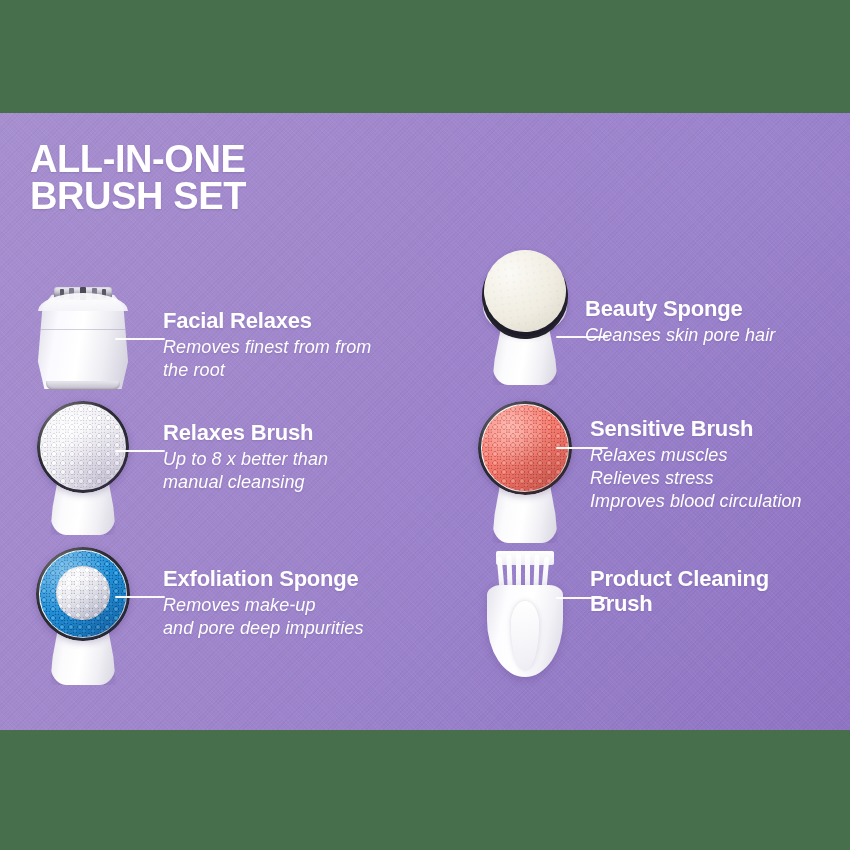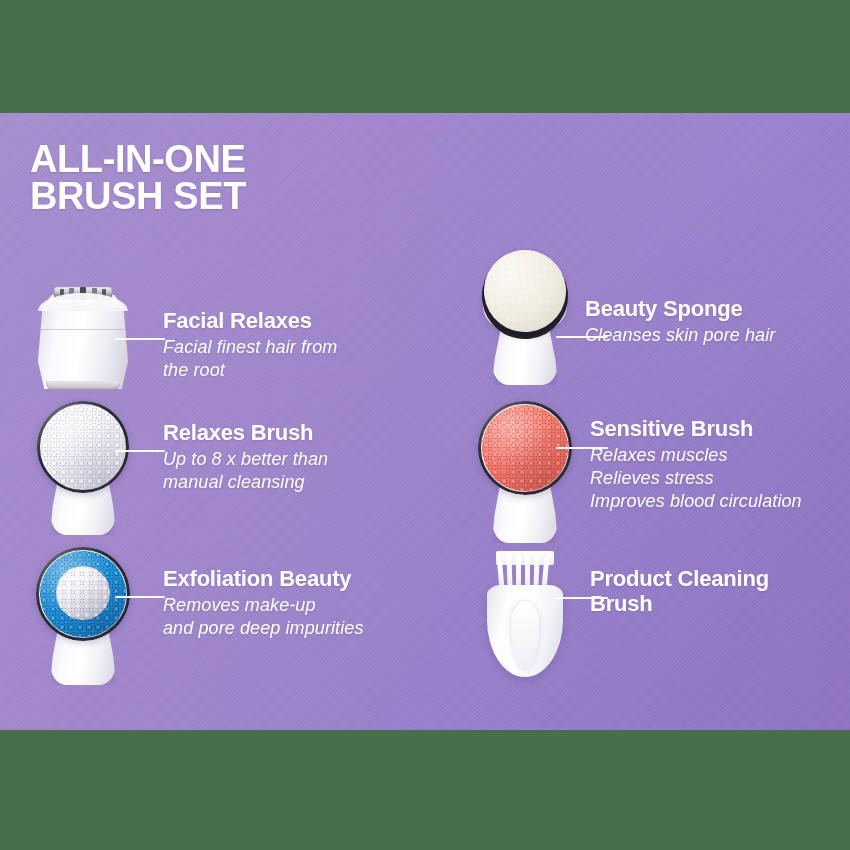--- a/index.html
+++ b/index.html
@@ -208,21 +208,21 @@
                       border-radius:0 0 7px 7px;
                       background:linear-gradient(180deg,#e9e7ef,#bcb8c8);
                       box-shadow:inset 0 -1px 2px rgba(0,0,0,.25);"></div>
         </div>
       </div>
 
       <div class="leader" style="left:95px; top:65px; width:50px;"></div>
 
       <div class="copy" style="left:143px; top:36px; width:255px;">
         <div class="f-title">Facial Relaxes</div>
-        <div class="f-desc">Facial finest hair from
+        <div class="f-desc">Removes finest from from
 the root</div>
       </div>
     </div>
 
     <div class="feature" style="left:20px; top:282px; width:400px; height:140px;">
 
       <div class="art" style="left:8px; top:0; width:110px; height:140px;">
         <div class="prod" style="width:110px;height:140px;">
           <div class="handle" style="top:66px; width:66px; height:74px;
                       clip-path: polygon(17% 0%, 83% 0%, 96% 62%, 100% 100%, 0% 100%, 4% 62%);"></div>
@@ -278,21 +278,21 @@
             <div style="position:absolute;inset:0;border-radius:50%;
                         background:radial-gradient(circle at 30% 24%, rgba(255,255,255,.34) 0%, rgba(255,255,255,0) 46%),
                                    radial-gradient(circle at 74% 86%, rgba(20,40,90,.26) 0%, rgba(0,0,0,0) 55%);"></div>
           </div>
         </div>
       </div>
 
       <div class="leader" style="left:95px; top:55px; width:50px;"></div>
 
       <div class="copy" style="left:143px; top:26px; width:265px;">
-        <div class="f-title">Exfoliation Beauty</div>
+        <div class="f-title">Exfoliation Sponge</div>
         <div class="f-desc">Removes make-up
 and pore deep impurities</div>
       </div>
     </div>
 
     <div class="feature" style="left:460px; top:128px; width:390px; height:145px;">
 
       <div class="art" style="left:10px; top:0; width:110px; height:145px;">
         <div class="prod" style="width:110px;height:145px;">
           <div class="handle" style="top:76px; width:66px; height:68px;

